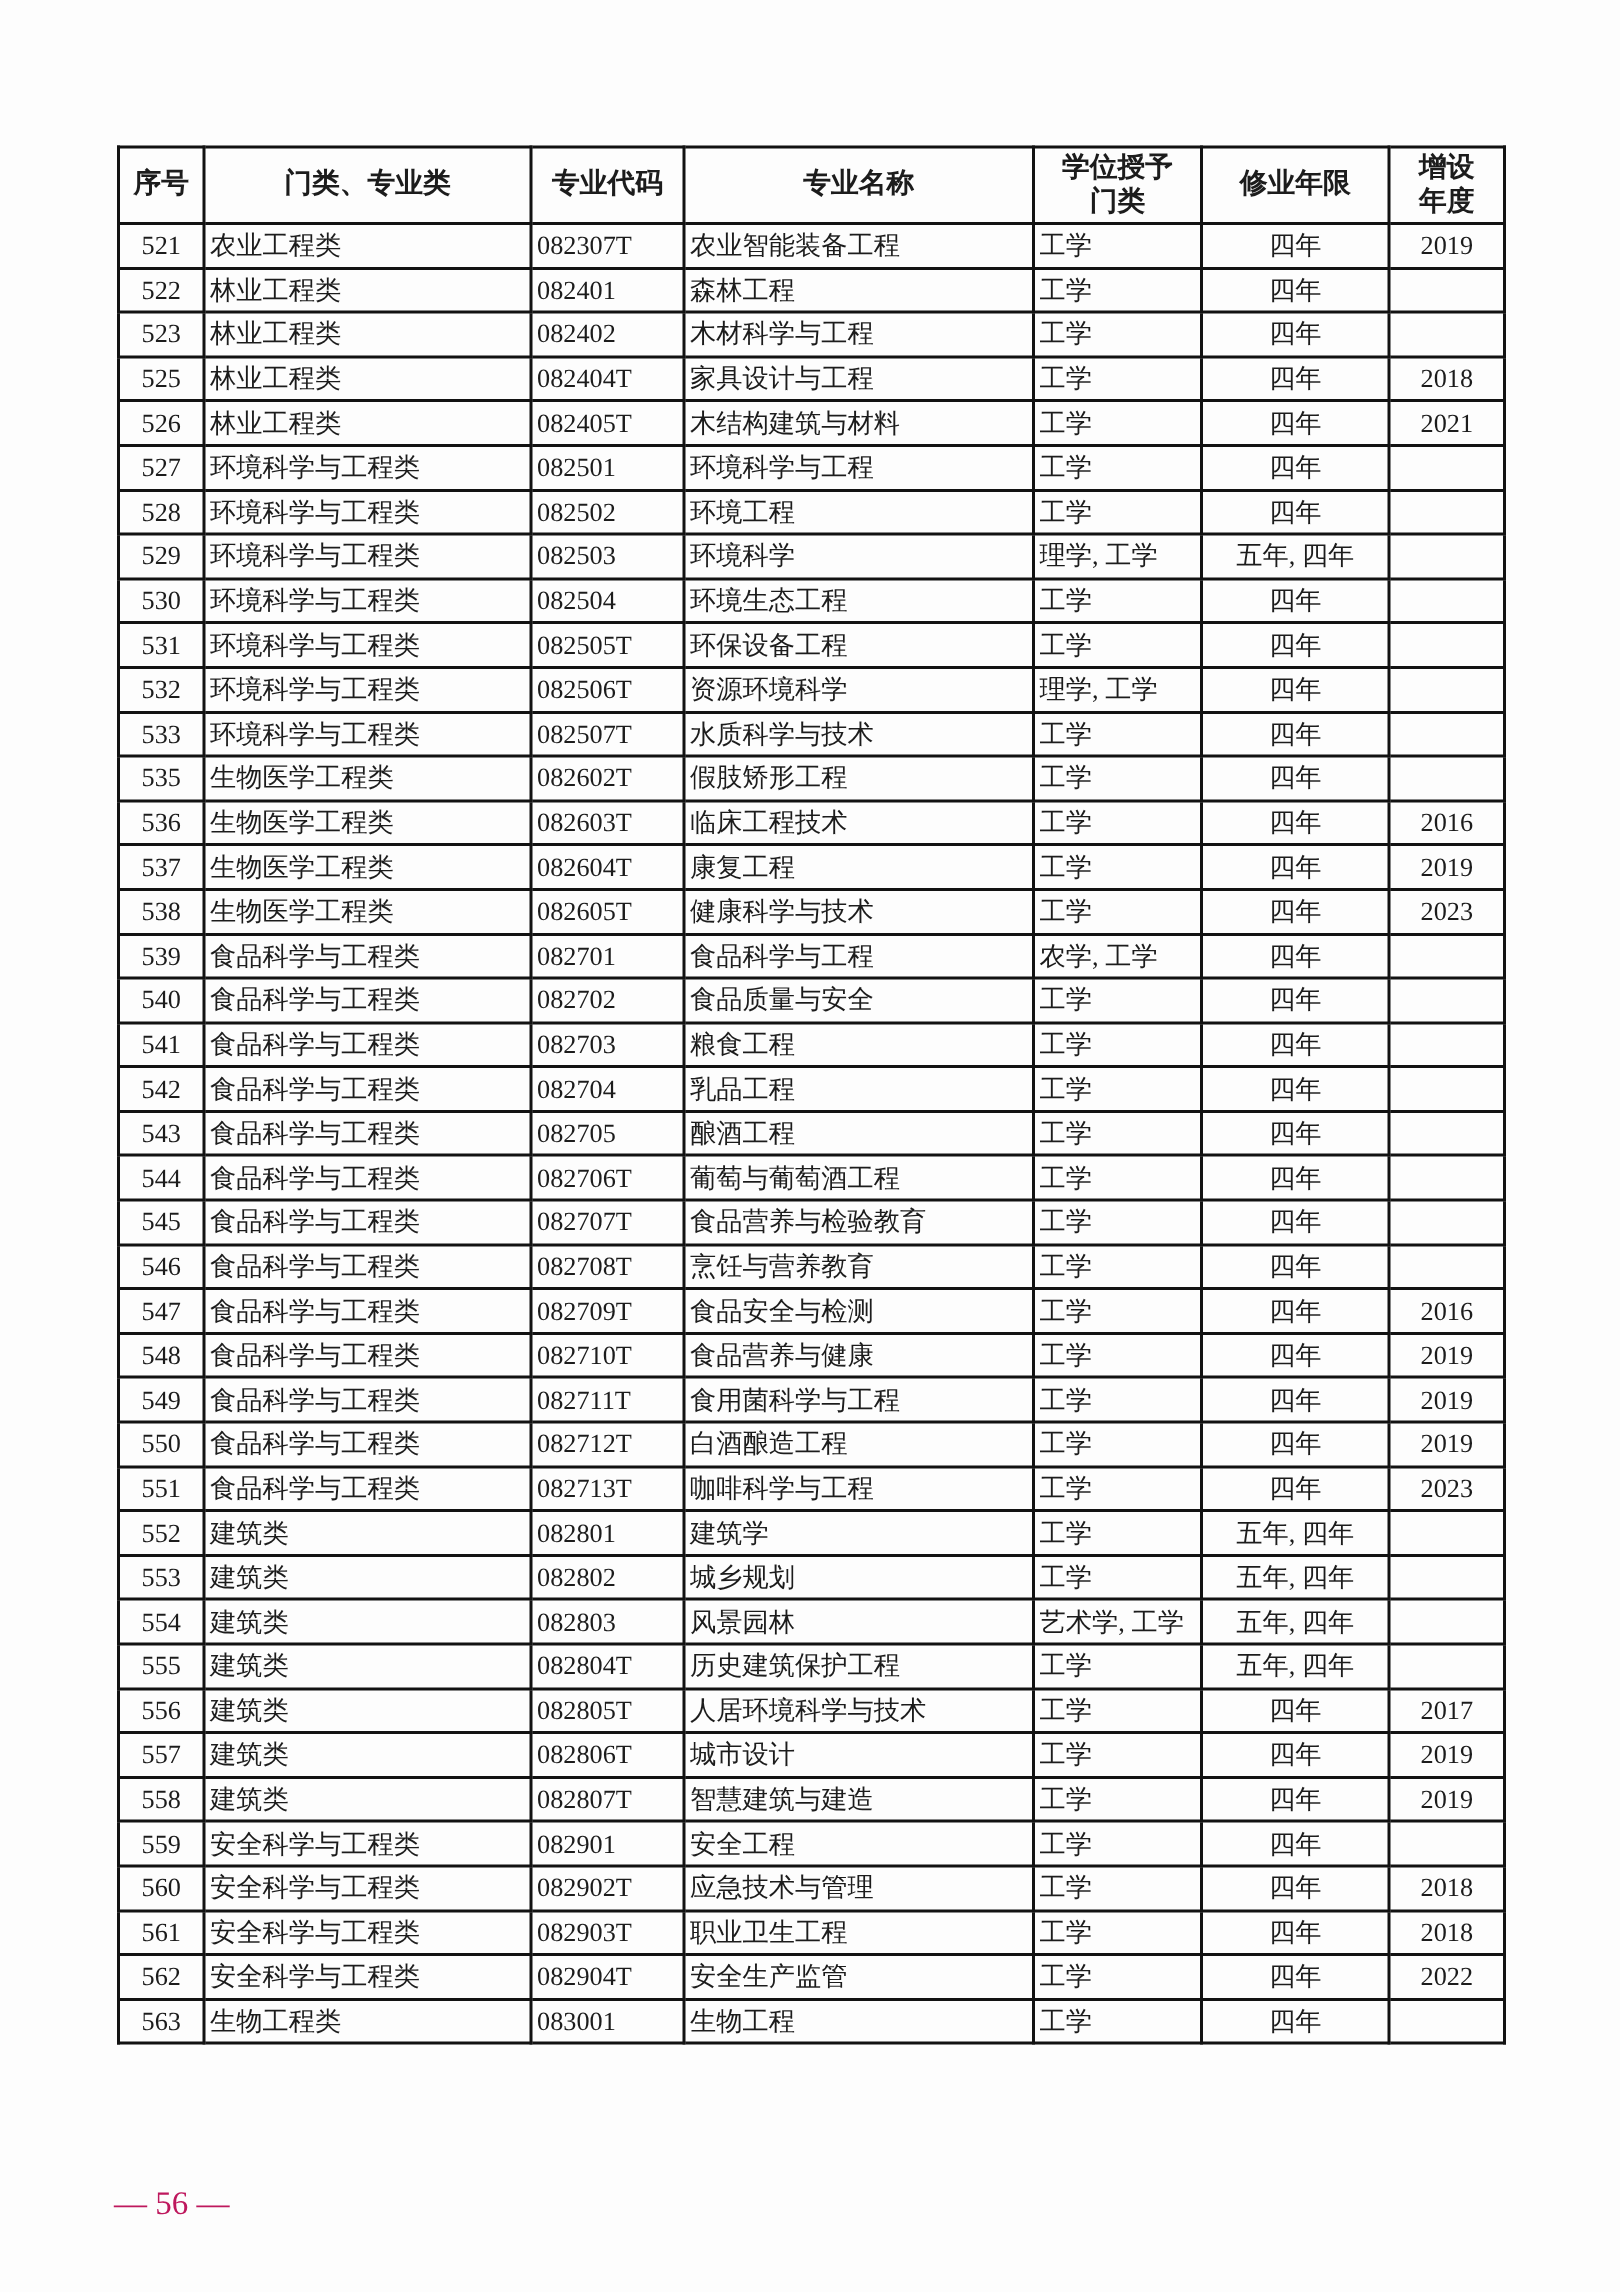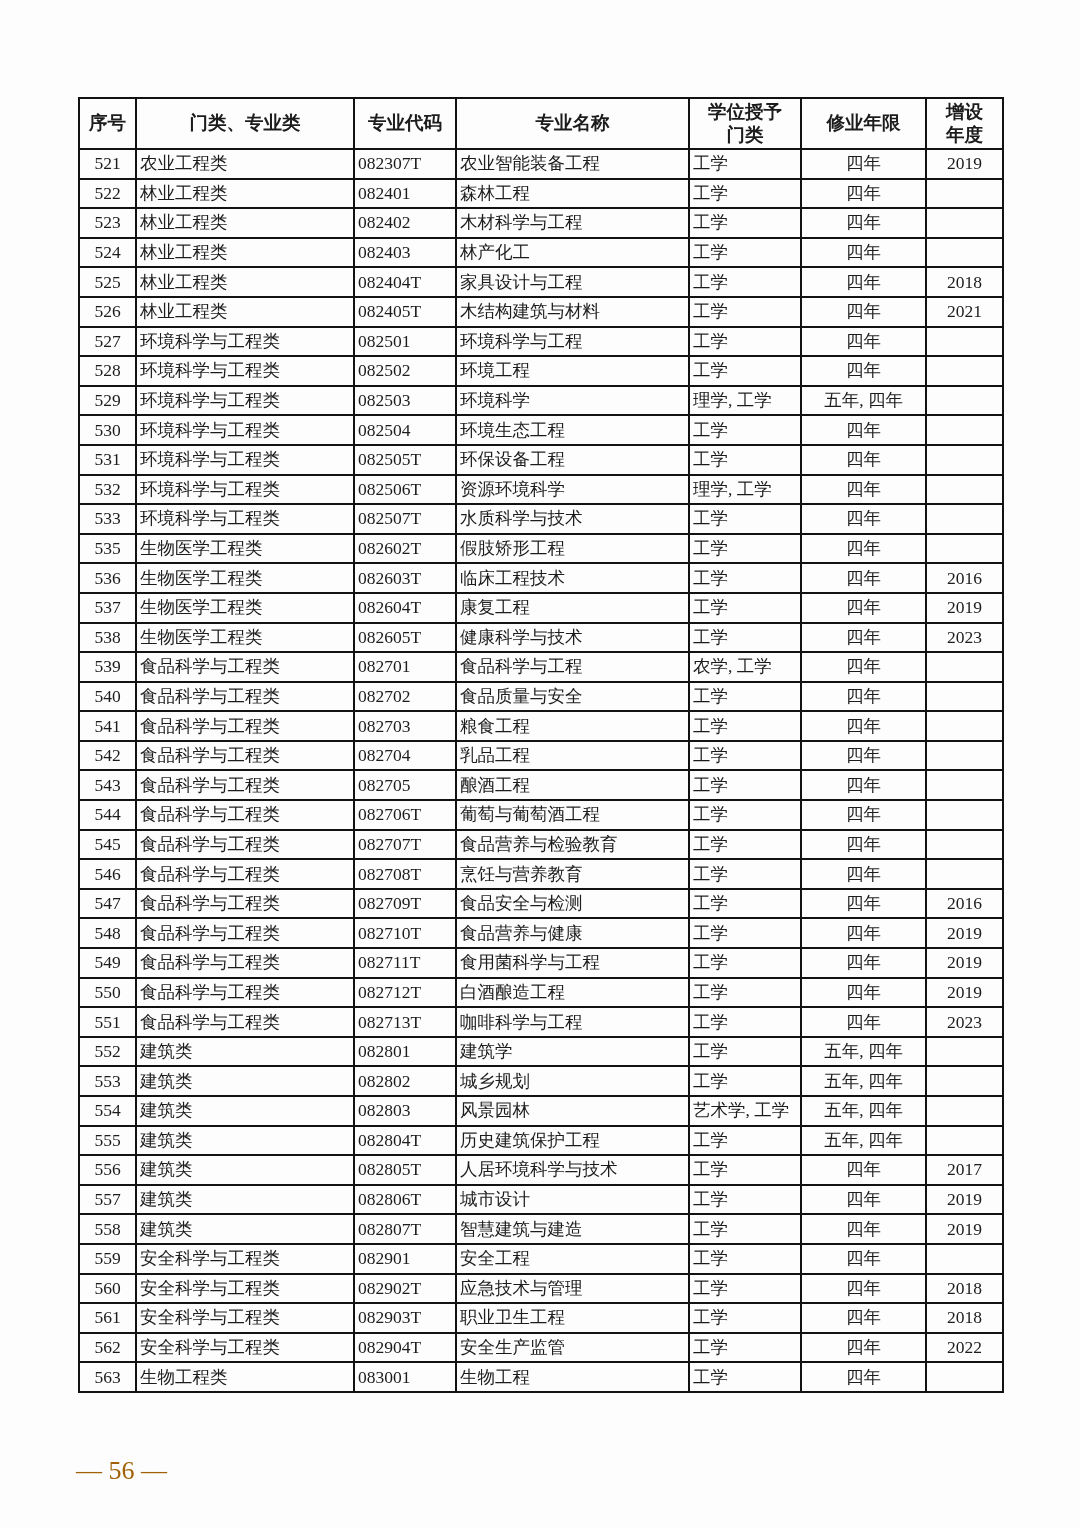--- a/index.html
+++ b/index.html
@@ -56,22 +56,22 @@
   td.c2 { text-align: left; padding-left: 5px; font-family: "Liberation Serif", "DejaVu Serif", serif; }
   td.c3 { text-align: left; padding-left: 6px; }
   td.c4 { }
   td.c5 { text-align: center; }
   td.c6 { text-align: center; }
 
   .page-footer {
     position: absolute;
     left: 76px;
     top: 1456px;
-    font-size: 26px;
-    color: #a16207;
+    font-size: 22px;
+    color: #be185d;
     font-family: "Liberation Serif", "DejaVu Serif", serif;
   }
 </style>
 </head>
 <body>
 
 <div class="page">
 
   <table class="majors">
     <colgroup>
@@ -118,29 +118,20 @@
         <tr>
           <td class="c0">523</td>
           <td class="c1">林业工程类</td>
           <td class="c2">082402</td>
           <td class="c3">木材科学与工程</td>
           <td class="c4">工学</td>
           <td class="c5">四年</td>
           <td class="c6"></td>
         </tr>
         <tr>
-          <td class="c0">524</td>
-          <td class="c1">林业工程类</td>
-          <td class="c2">082403</td>
-          <td class="c3">林产化工</td>
-          <td class="c4">工学</td>
-          <td class="c5">四年</td>
-          <td class="c6"></td>
-        </tr>
-        <tr>
           <td class="c0">525</td>
           <td class="c1">林业工程类</td>
           <td class="c2">082404T</td>
           <td class="c3">家具设计与工程</td>
           <td class="c4">工学</td>
           <td class="c5">四年</td>
           <td class="c6">2018</td>
         </tr>
         <tr>
           <td class="c0">526</td>

